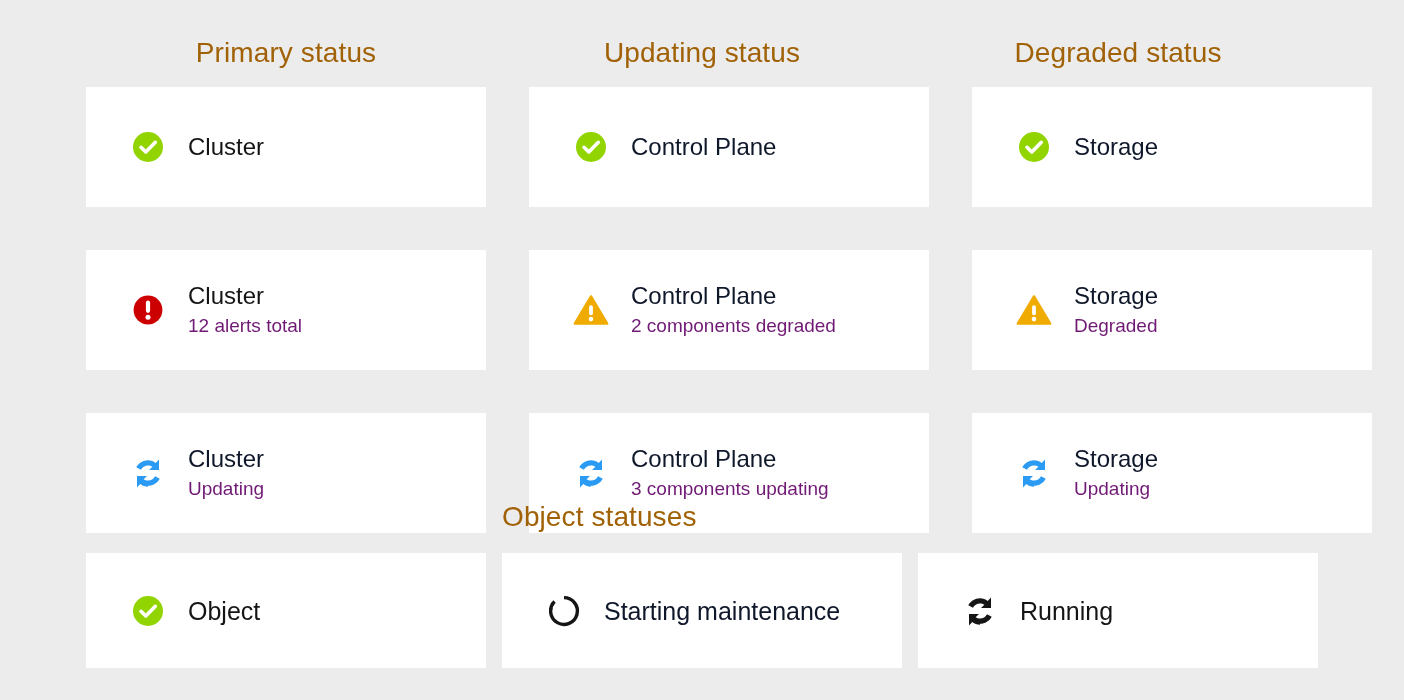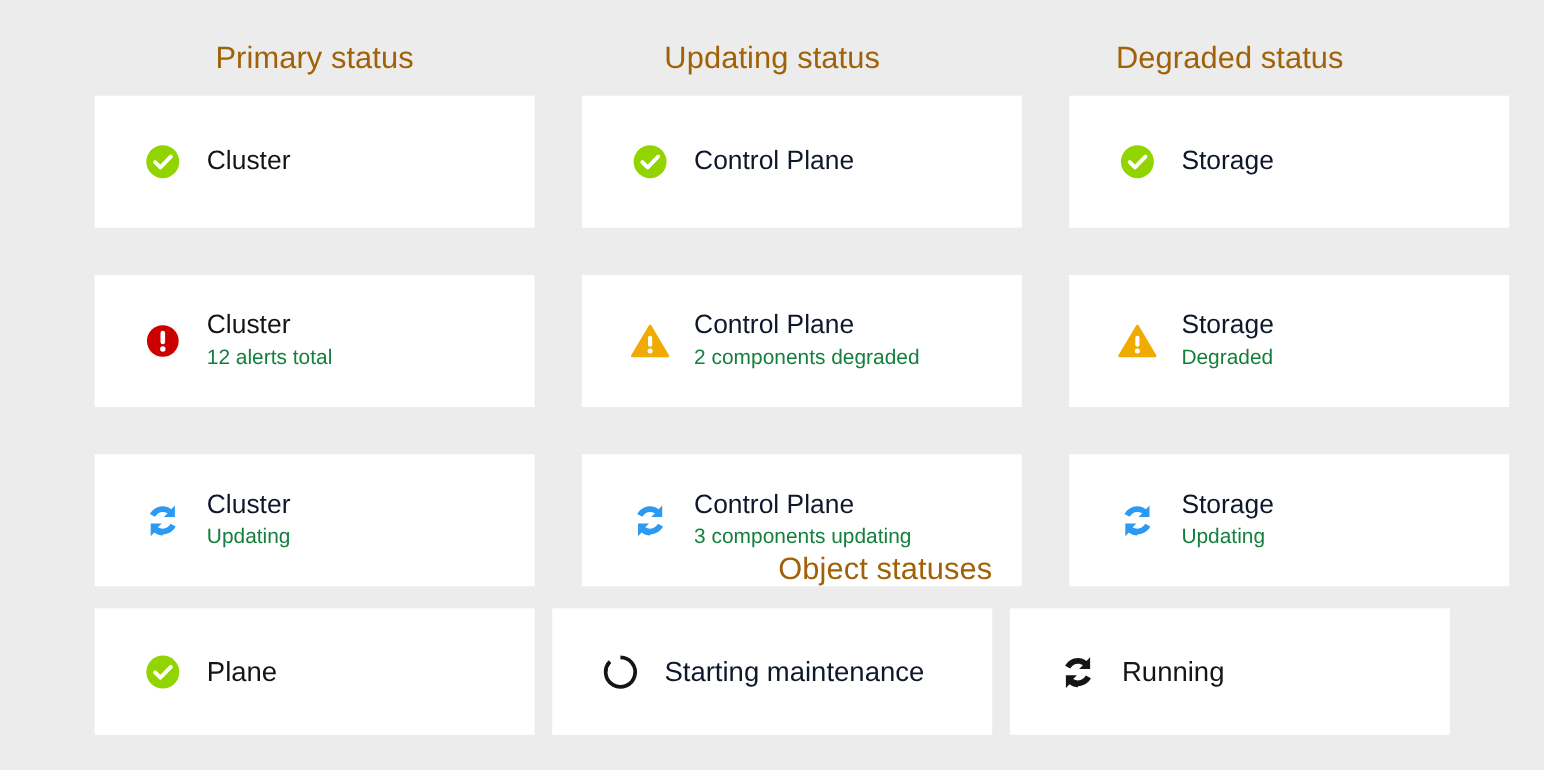--- a/index.html
+++ b/index.html
@@ -63,21 +63,21 @@
     font-size: 24px;
     line-height: 30px;
     color: #151515;
     white-space: nowrap;
   }
   .title.link { color: #0f172a; }
 
   .subtitle {
     font-size: 19px;
     line-height: 26px;
-    color: #15803d;
+    color: #701a75;
     white-space: nowrap;
     margin-top: 2px;
   }
   .subtitle:empty { display: none; }
 
   .title.big { font-size: 25px; }
 </style>
 </head>
 <body>
 
@@ -197,32 +197,32 @@
             </g>
           </svg>
         </span>
         <div class="text-block">
           <div class="title link">Storage</div>
           <div class="subtitle">Updating</div>
         </div>
       </div>
     </div>
 
-  <div class="section-heading" style="left:502px; top:501px; width:400px; text-align:right;">Object statuses</div>
+  <div class="section-heading" style="left:502px; top:501px; width:400px; text-align:left;">Object statuses</div>
 
   <div class="bottom-grid" id="object-grid">
       <div class="card">
         <span class="icon-wrap">
           <svg width="36" height="36" viewBox="0 0 36 36">
             <circle cx="18" cy="18" r="15" fill="#92d400"></circle>
             <path d="M11 18.3 L15.8 23.1 L25.3 13.3" fill="none" stroke="#ffffff" stroke-width="3.6" stroke-linecap="round" stroke-linejoin="round"></path>
           </svg>
         </span>
         <div class="text-block">
-          <div class="title big">Plane</div>
+          <div class="title big">Object</div>
         </div>
       </div>
       <div class="card">
         <span class="icon-wrap">
           <svg width="36" height="36" viewBox="0 0 36 36">
             <g fill="none" stroke="#151515" stroke-width="3.4" stroke-linecap="butt">
               <path d="M18 4.6 a13.4 13.4 0 1 1 -9.47 3.92"></path>
               <path d="M6.02 12.0 a13.4 13.4 0 0 1 1.05 -1.80"></path>
               <path d="M4.74 17.3 a13.4 13.4 0 0 1 0.22 -2.07"></path>
             </g>

